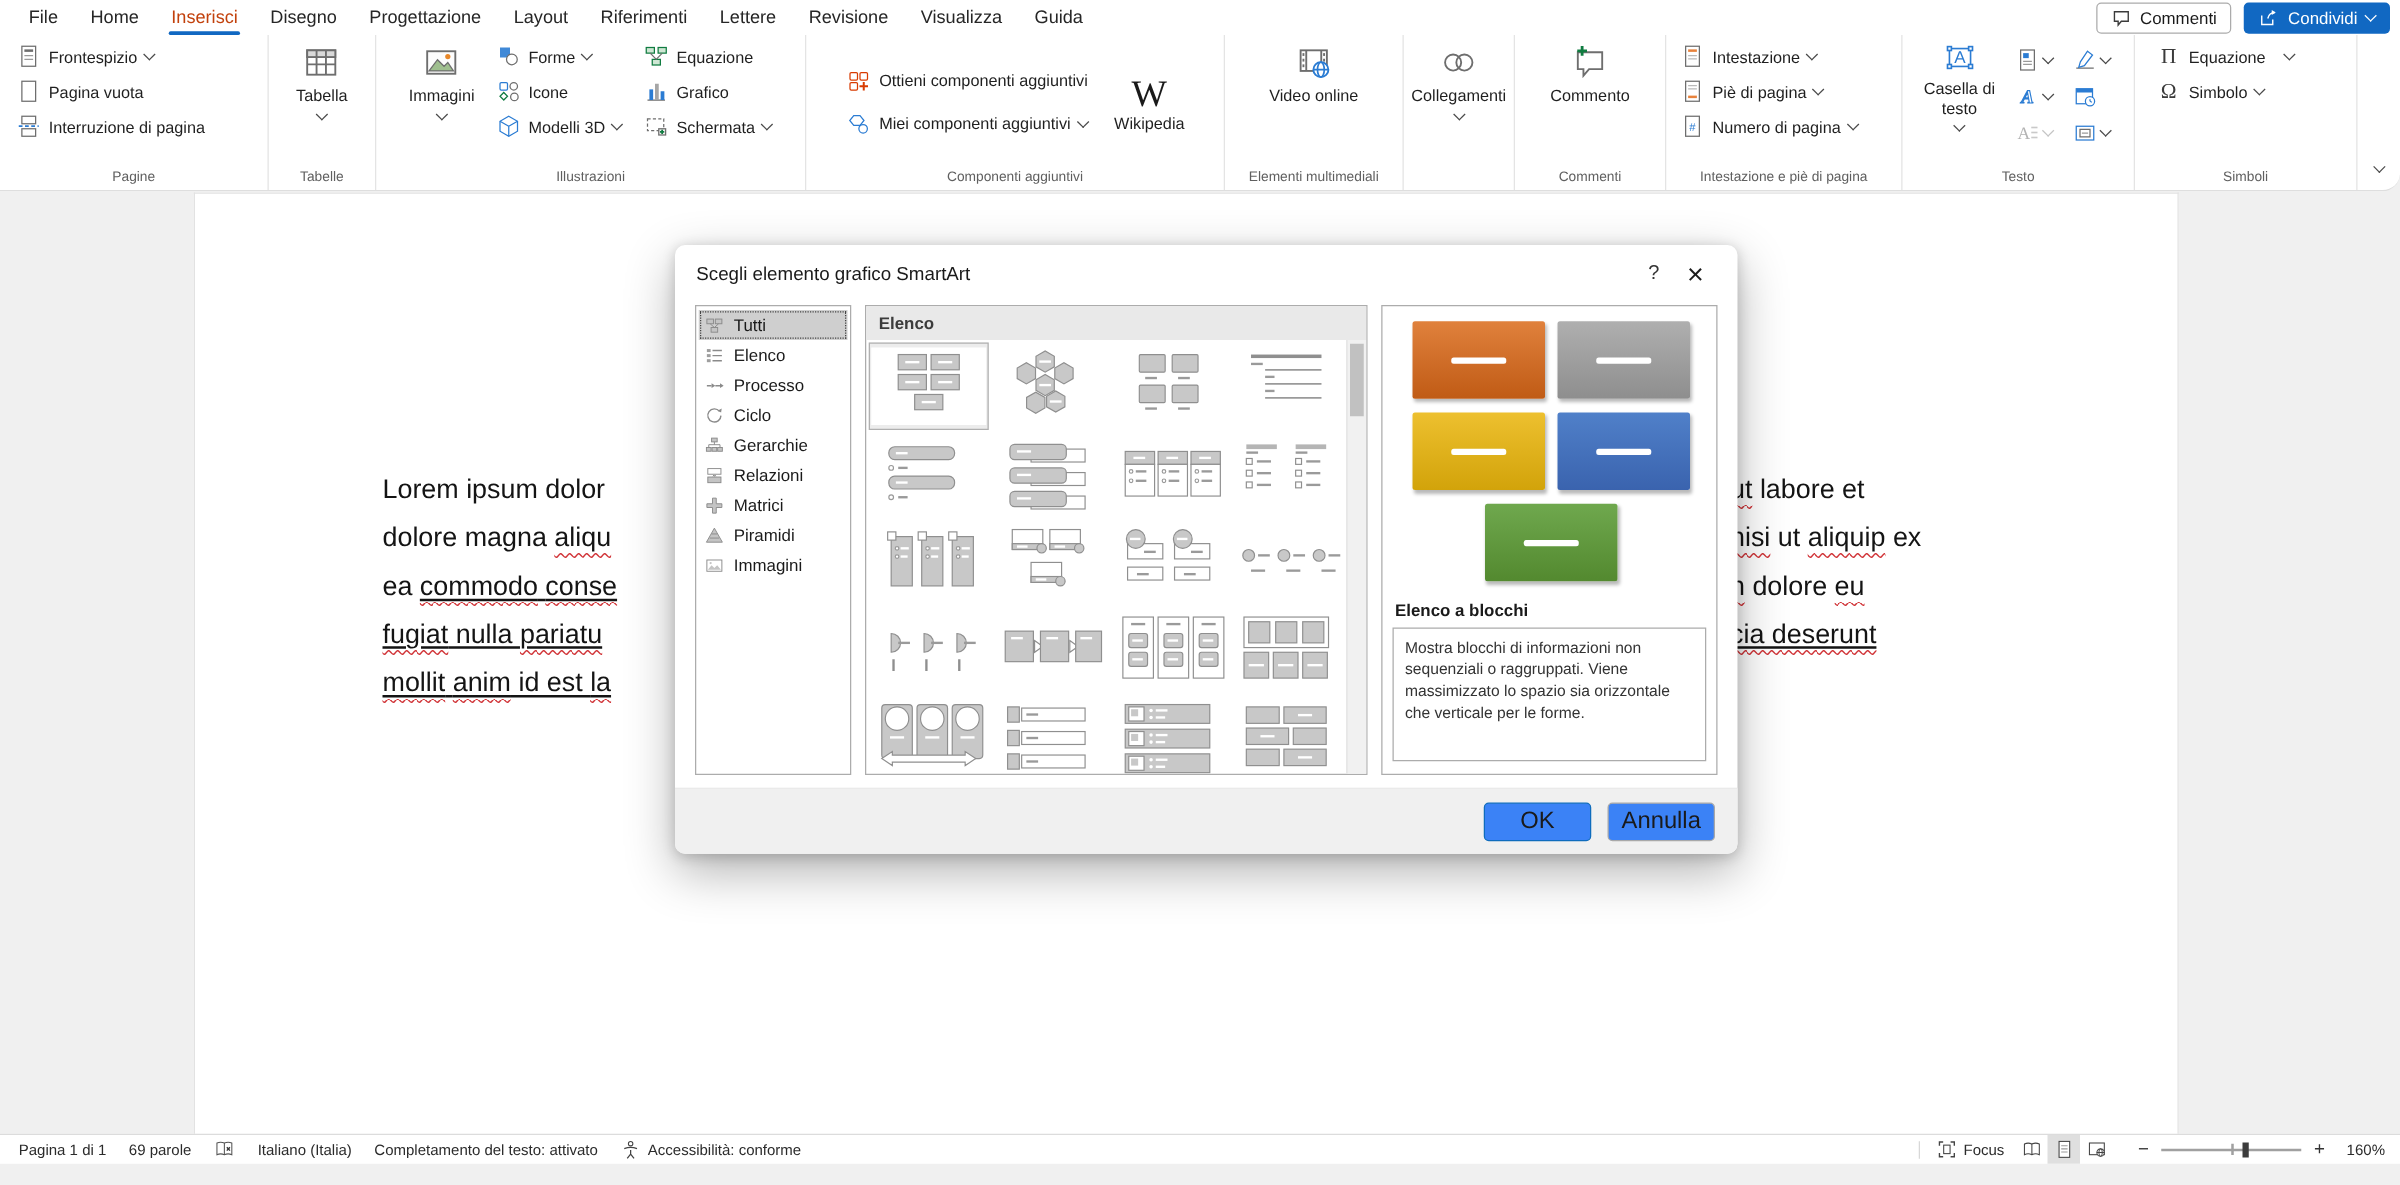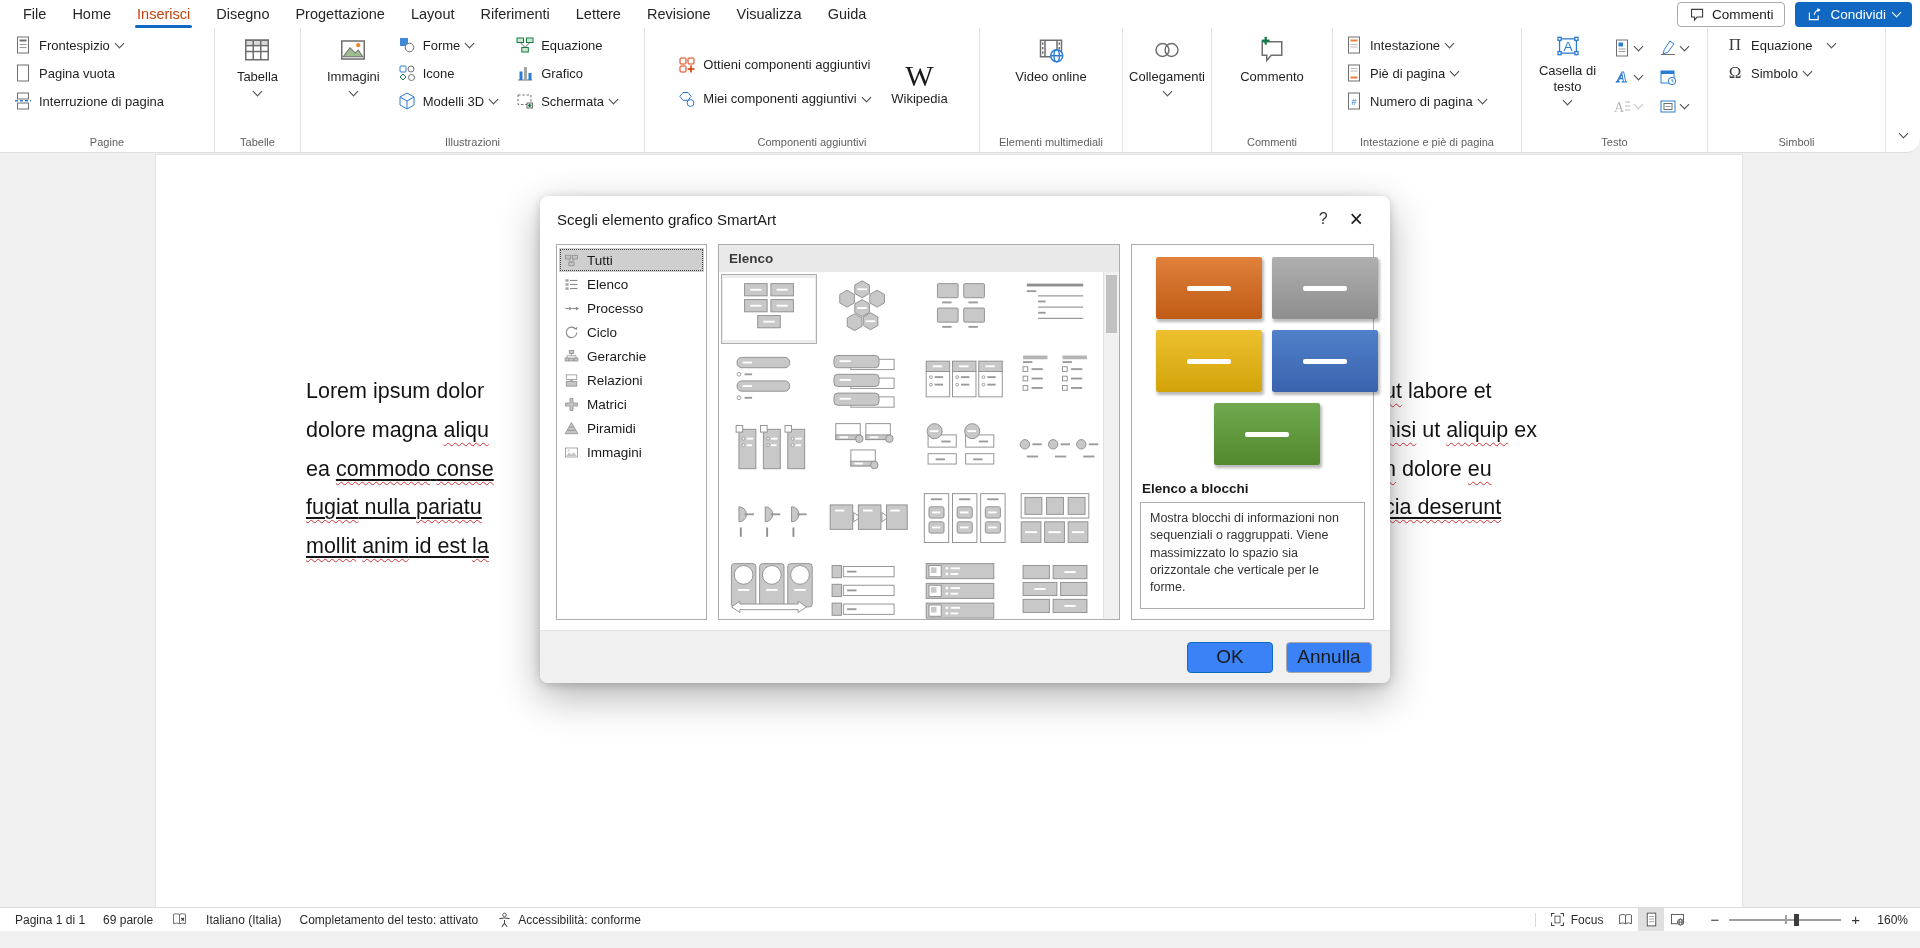--- a/index.html
+++ b/index.html
@@ -50,21 +50,21 @@
   .u{text-decoration:underline;text-decoration-thickness:1.5px;text-underline-offset:3px}
   .sq{text-decoration:underline;text-decoration-style:wavy;text-decoration-color:#d13438;text-decoration-thickness:1px;text-underline-offset:5px}
 
   
   .dialog{position:absolute;left:540px;top:196px;width:850px;height:487px;background:#fff;border-radius:8px;
           box-shadow:0 14px 40px rgba(0,0,0,.30),0 2px 10px rgba(0,0,0,.18);z-index:6;display:flex;flex-direction:column}
   .dlg-title{height:46px;flex:none;display:flex;align-items:center;padding:0 17px;font-size:15px;color:#1a1a1a}
   .dlg-help{margin-left:auto;font-size:16px;color:#333;padding:0 12px}
   .dlg-close{font-size:23px;color:#1a1a1a;padding:0 10px;line-height:23px}
   .dlg-body{flex:1;display:flex;padding:2px 16px 10px;gap:11px;min-height:0}
-  .cats{width:151px;flex:none;border:1px solid #acacac;padding:3px 2px;font-size:13.5px;box-sizing:border-box}
+  .cats{width:125px;flex:none;border:1px solid #acacac;padding:3px 2px;font-size:13.5px;box-sizing:border-box}
   .cat-item{height:24px;display:flex;align-items:center;gap:8px;padding:0 5px;color:#1a1a1a;white-space:nowrap}
   .cat-item.selected{background:#cfcfcf;outline:1px dotted #444;outline-offset:-2px}
   .cat-item .cic{width:15px;height:15px;flex:none;display:inline-flex}
   .cat-item .cic svg{width:100%;height:100%}
   .gal{width:402px;flex:none;border:1px solid #acacac;display:flex;flex-direction:column;position:relative;box-sizing:border-box}
   .gal-head{height:27px;flex:none;background:#e9e9e9;font-weight:bold;font-size:13.5px;color:#3c3c3c;display:flex;align-items:center;padding:0 10px}
   .gal-grid{flex:1;display:grid;grid-template-columns:repeat(4,1fr);grid-auto-rows:70px;padding:2px 16px 0 2px;overflow:hidden}
   .cell{display:flex;align-items:center;justify-content:center;box-sizing:border-box}
   .cell svg{width:92px;height:62px}
   .cell.selected{background:#ececec;border:1px solid #b0b0b0}

